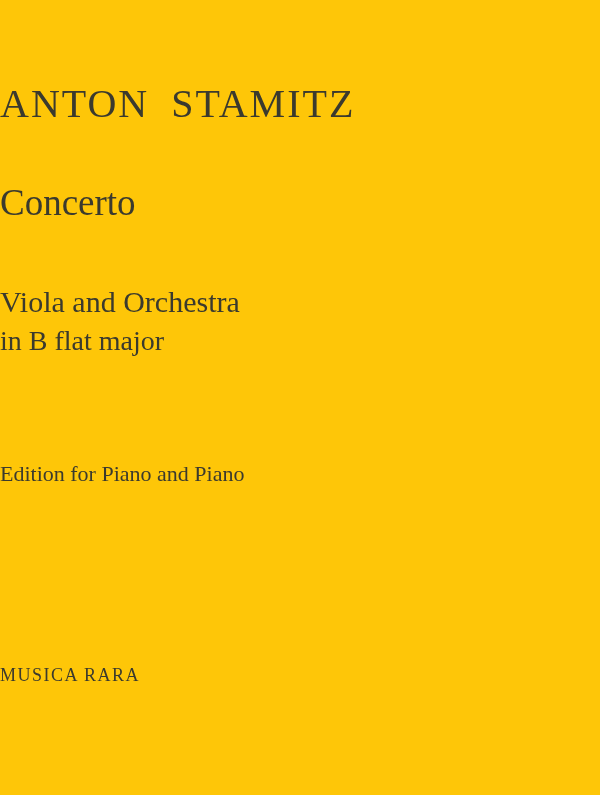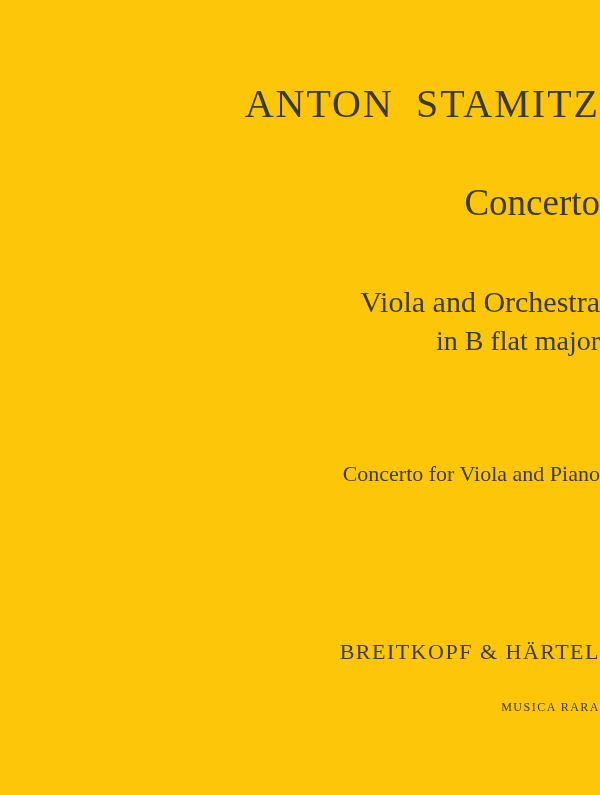--- a/index.html
+++ b/index.html
@@ -16,21 +16,21 @@
     position: relative;
     width: 600px;
     height: 795px;
     background: var(--bg, #FEC608);
     color: var(--fg, #3B3A2E);
   }
   .line {
     position: absolute;
     left: 0;
     width: 100%;
-    text-align: right;
+    text-align: left;
     white-space: nowrap;
     line-height: 1;
   }
   .composer {
     top: 84px;
     font-size: 40px;
     letter-spacing: 2px;
     word-spacing: 10px;
   }
   .title {
@@ -53,41 +53,39 @@
     top: 463px;
     font-size: 22px;
   }
   .publisher {
     top: 641px;
     font-size: 22px;
     letter-spacing: 1.5px;
   }
   .imprint {
     top: 666px;
-    font-size: 12px;
+    font-size: 18px;
     letter-spacing: 1.5px;
-    margin-top: 35px;
   }
   .catalog {
     top: 686px;
     font-size: 15px;
   }
 </style>
 </head>
 <body>
 
 <div class="cover">
   <div class="line composer">ANTON STAMITZ</div>
 
   <div class="line title">Concerto</div>
 
 
   <div class="line sub-instr">Viola and Orchestra</div>
 
   <div class="line sub-key">in B flat major</div>
 
-  <div class="line edition">Concerto for Viola and Piano</div>
+  <div class="line edition">Edition for Piano and Piano</div>
 
-  <div class="line publisher">BREITKOPF &amp; HÄRTEL</div>
 
   <div class="line imprint">MUSICA RARA</div>
 
 </div>
 
 </body></html>

